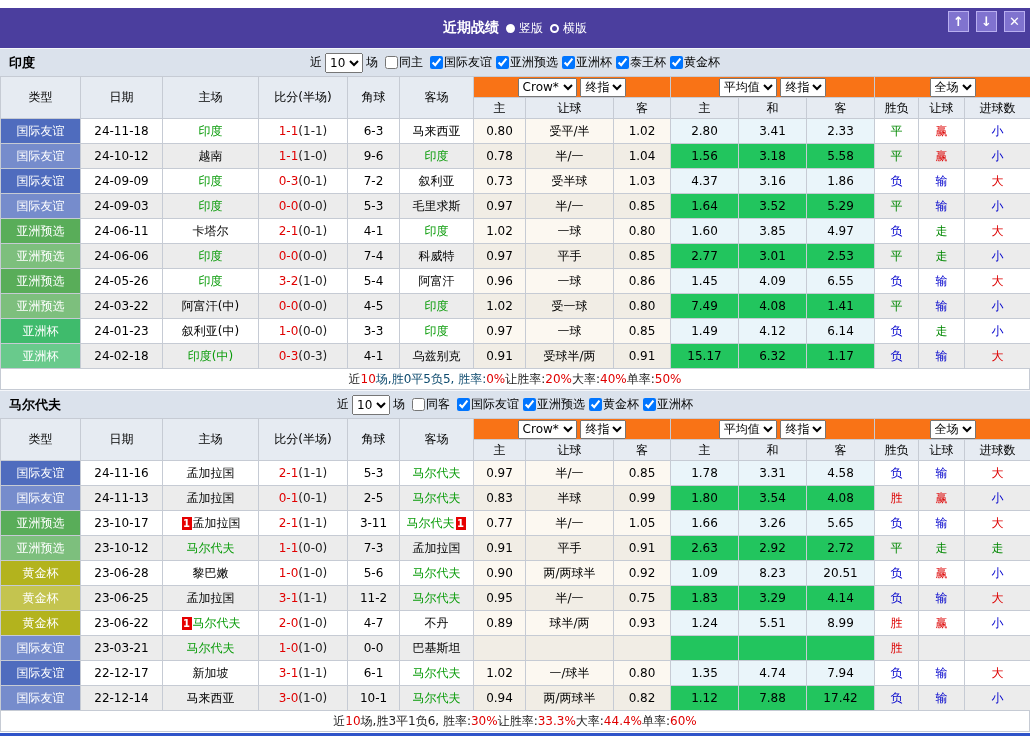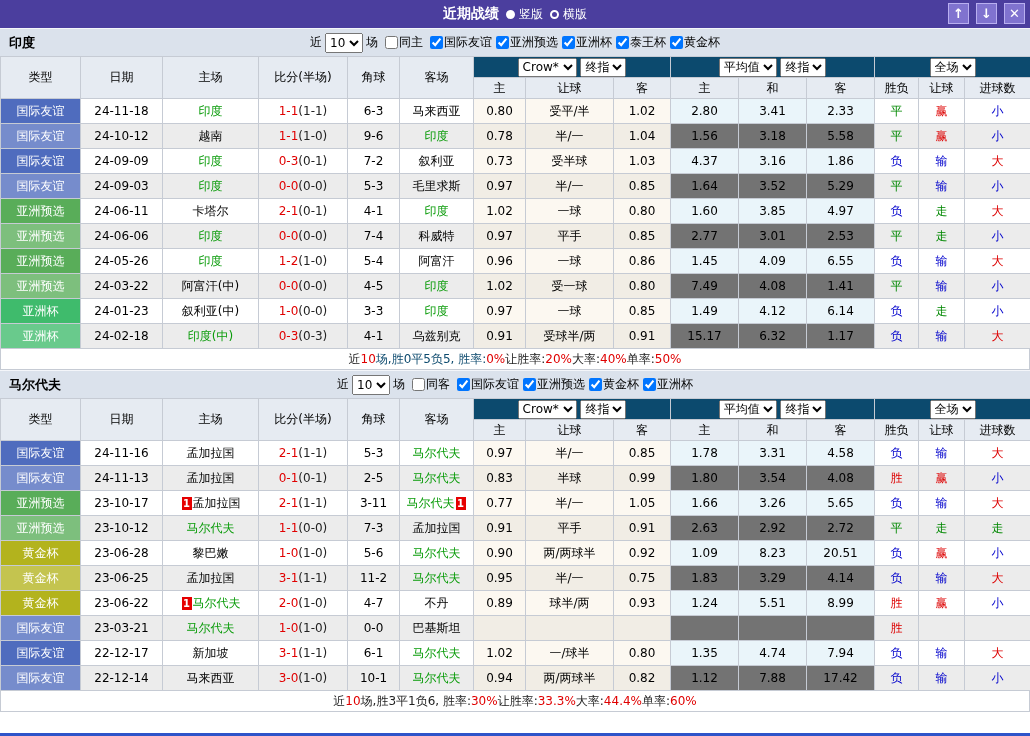--- a/index.html
+++ b/index.html
@@ -1,49 +1,49 @@
 <!DOCTYPE html>
 <html><head>
 <meta charset="utf-8">
 <style>
   * { box-sizing: border-box; }
   html,body { margin:0; padding:0; }
   body { font-family:"DejaVu Sans", sans-serif; font-size:12px; color:#000; background:#fff; }
   .window { width:1030px; height:736px; overflow:hidden; border-bottom:3px solid #2f54c9; background:#fff; }
 
   
-  .titlebar { height:28px; background:#4b3e9e; position:relative; display:flex; align-items:center; justify-content:center; color:#fff; }
+  .titlebar { height:40px; background:#4b3e9e; position:relative; display:flex; align-items:center; justify-content:center; color:#fff;margin-top:8px; }
   .title-cluster { display:flex; align-items:center; gap:7px; }
   .page-title { font-weight:bold; font-size:14px; }
   .radio-opt { display:flex; align-items:center; gap:4px; cursor:pointer; font-size:12px; }
   .radio { width:9px; height:9px; border:2px solid #fff; border-radius:50%; display:inline-block; background:transparent; }
   .radio.selected { background:#fff; }
   .win-buttons { position:absolute; right:5px; top:3px; display:flex; gap:7px; }
   .win-btn { width:21px; height:21px; background:#8073cf; border:1px solid #b9aff0; color:#fff; font-size:13px; line-height:19px; text-align:center; cursor:pointer; font-weight:bold; }
 
   
   .section-bar { height:28px; background:#dbe2ec; display:flex; align-items:center; position:relative; border-top:1px solid #f4f6fa; }
   .team-name { position:absolute; left:9px; font-weight:bold; font-size:13px; }
   .filter { flex:1; display:flex; justify-content:center; align-items:center; gap:3px; }
   .filter select { font-size:12px; height:20px; font-family:"DejaVu Sans",sans-serif; }
   .chk { display:flex; align-items:center; cursor:pointer; }
   .chk input { width:13px; height:13px; margin:0 1px 0 4px; }
 
   
   table { border-collapse:collapse; table-layout:fixed; width:1030px; }
   th, td { border:1px solid #c6cbd4; text-align:center; padding:0 1px; overflow:hidden; white-space:nowrap; }
   thead th { background:#e6ebf2; font-weight:normal; height:21px; font-size:12px; }
-  thead th.group { background:#0c4a6e;margin-left:16px; }
+  thead th.group { background:#f97316;margin-left:16px; }
   thead select { font-size:12px; height:19px; font-family:"DejaVu Sans",sans-serif; }
   tbody td { height:25px; background:#fff; }
   tr.even td { background:#ececec; }
   td.crow { background:#fcf8f1; }
   tr.even td.crow { background:#f1ede5; }
   td.avg { background:#eaf5fa; }
-  tr.even td.avg { background:#737373;margin-top:40px; }
+  tr.even td.avg { background:#22c55e;margin-top:40px; }
   td.type { color:#fff; }
   tr.even td.type { background-image:linear-gradient(rgba(255,255,255,.22),rgba(255,255,255,.22)); }
   .subject { color:#089b08; }
   .score-main { color:#e00000; }
   .score-half { color:#222; }
   .redcard { display:inline-block; background:#e60000; color:#fff; font-size:10px; font-weight:bold; line-height:13px; width:10px; height:13px; vertical-align:middle; margin:0 1px; }
 
   .summary { height:21px; border:1px solid #c6cbd4; border-top:none; display:flex; align-items:center; justify-content:center; font-size:12px; }
 </style>
 </head>
@@ -255,21 +255,21 @@
           <td class="avg">3.01</td>
           <td class="avg">2.53</td>
           <td style="color: rgb(0, 136, 0);">平</td>
           <td style="color: rgb(0, 136, 0);">走</td>
           <td style="color: rgb(0, 0, 204);">小</td>
         </tr>
         <tr>
           <td class="type" style="background-color: rgb(89, 173, 89);">亚洲预选</td>
           <td>24-05-26</td>
           <td><span class="subject">印度</span></td>
-          <td><span class="score-main">1-2</span><span class="score-half">(1-0)</span></td>
+          <td><span class="score-main">3-2</span><span class="score-half">(1-0)</span></td>
           <td>5-4</td>
           <td><span>阿富汗</span></td>
           <td class="crow">0.96</td>
           <td class="crow">一球</td>
           <td class="crow">0.86</td>
           <td class="avg">1.45</td>
           <td class="avg">4.09</td>
           <td class="avg">6.55</td>
           <td style="color: rgb(0, 0, 204);">负</td>
           <td style="color: rgb(0, 0, 204);">输</td>

